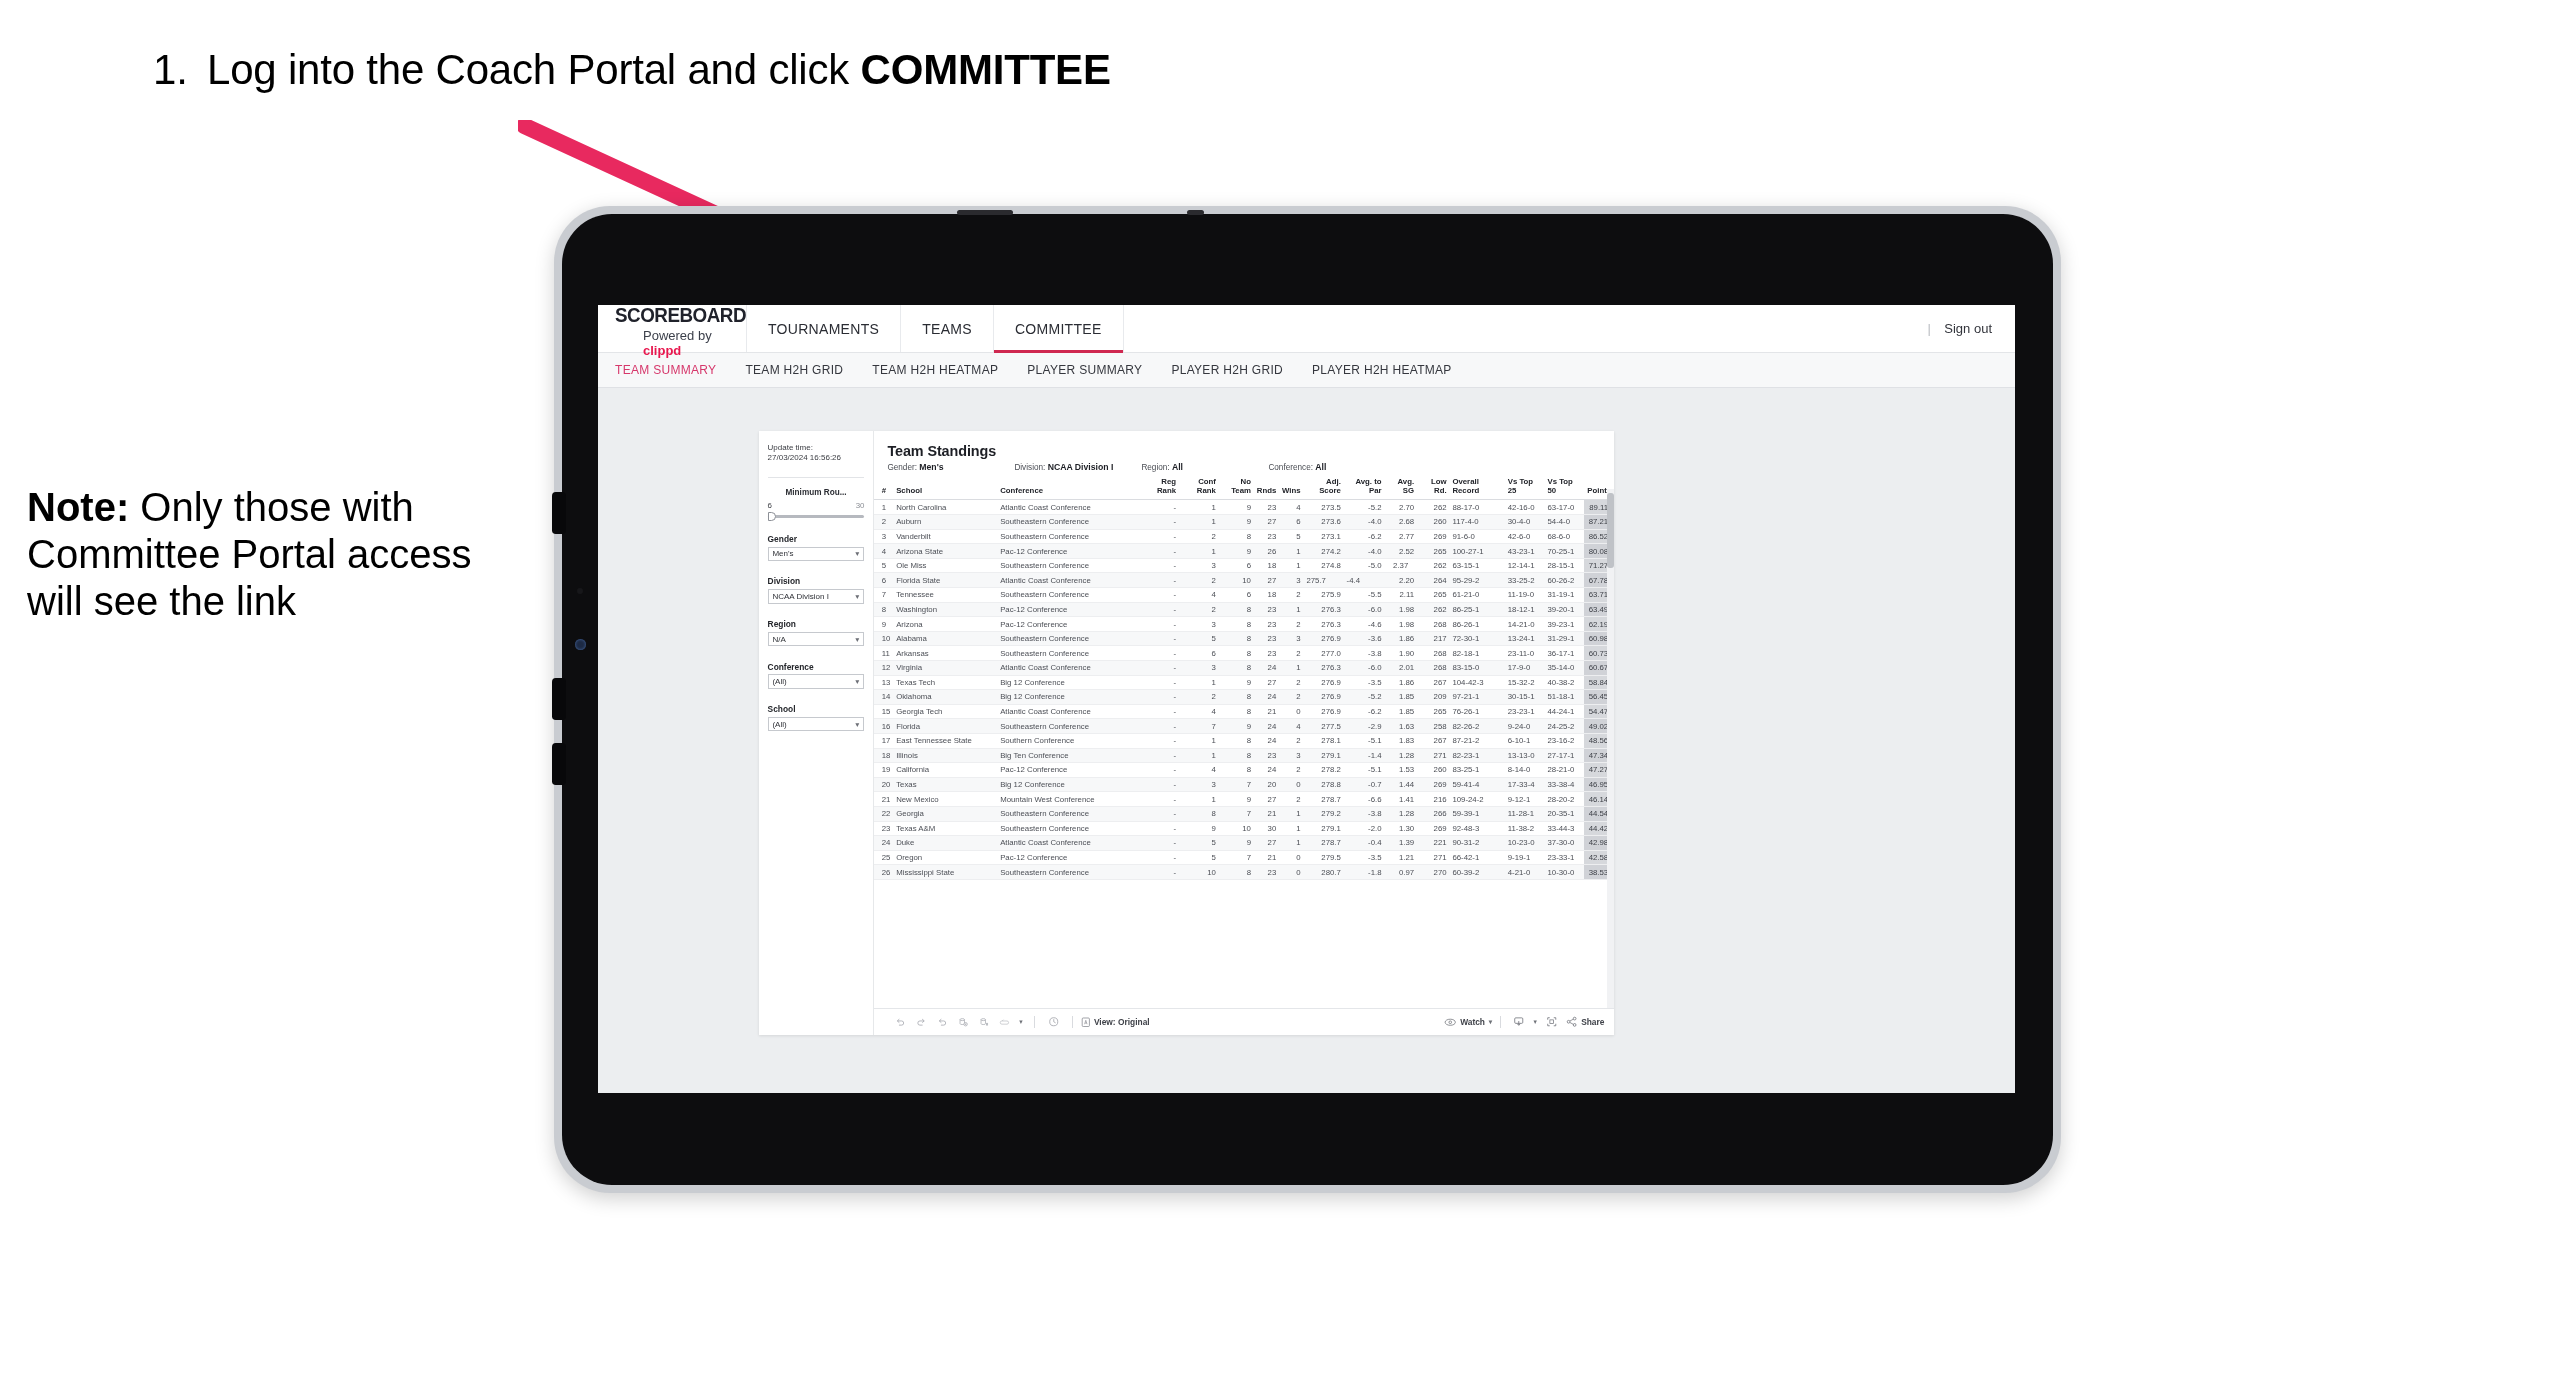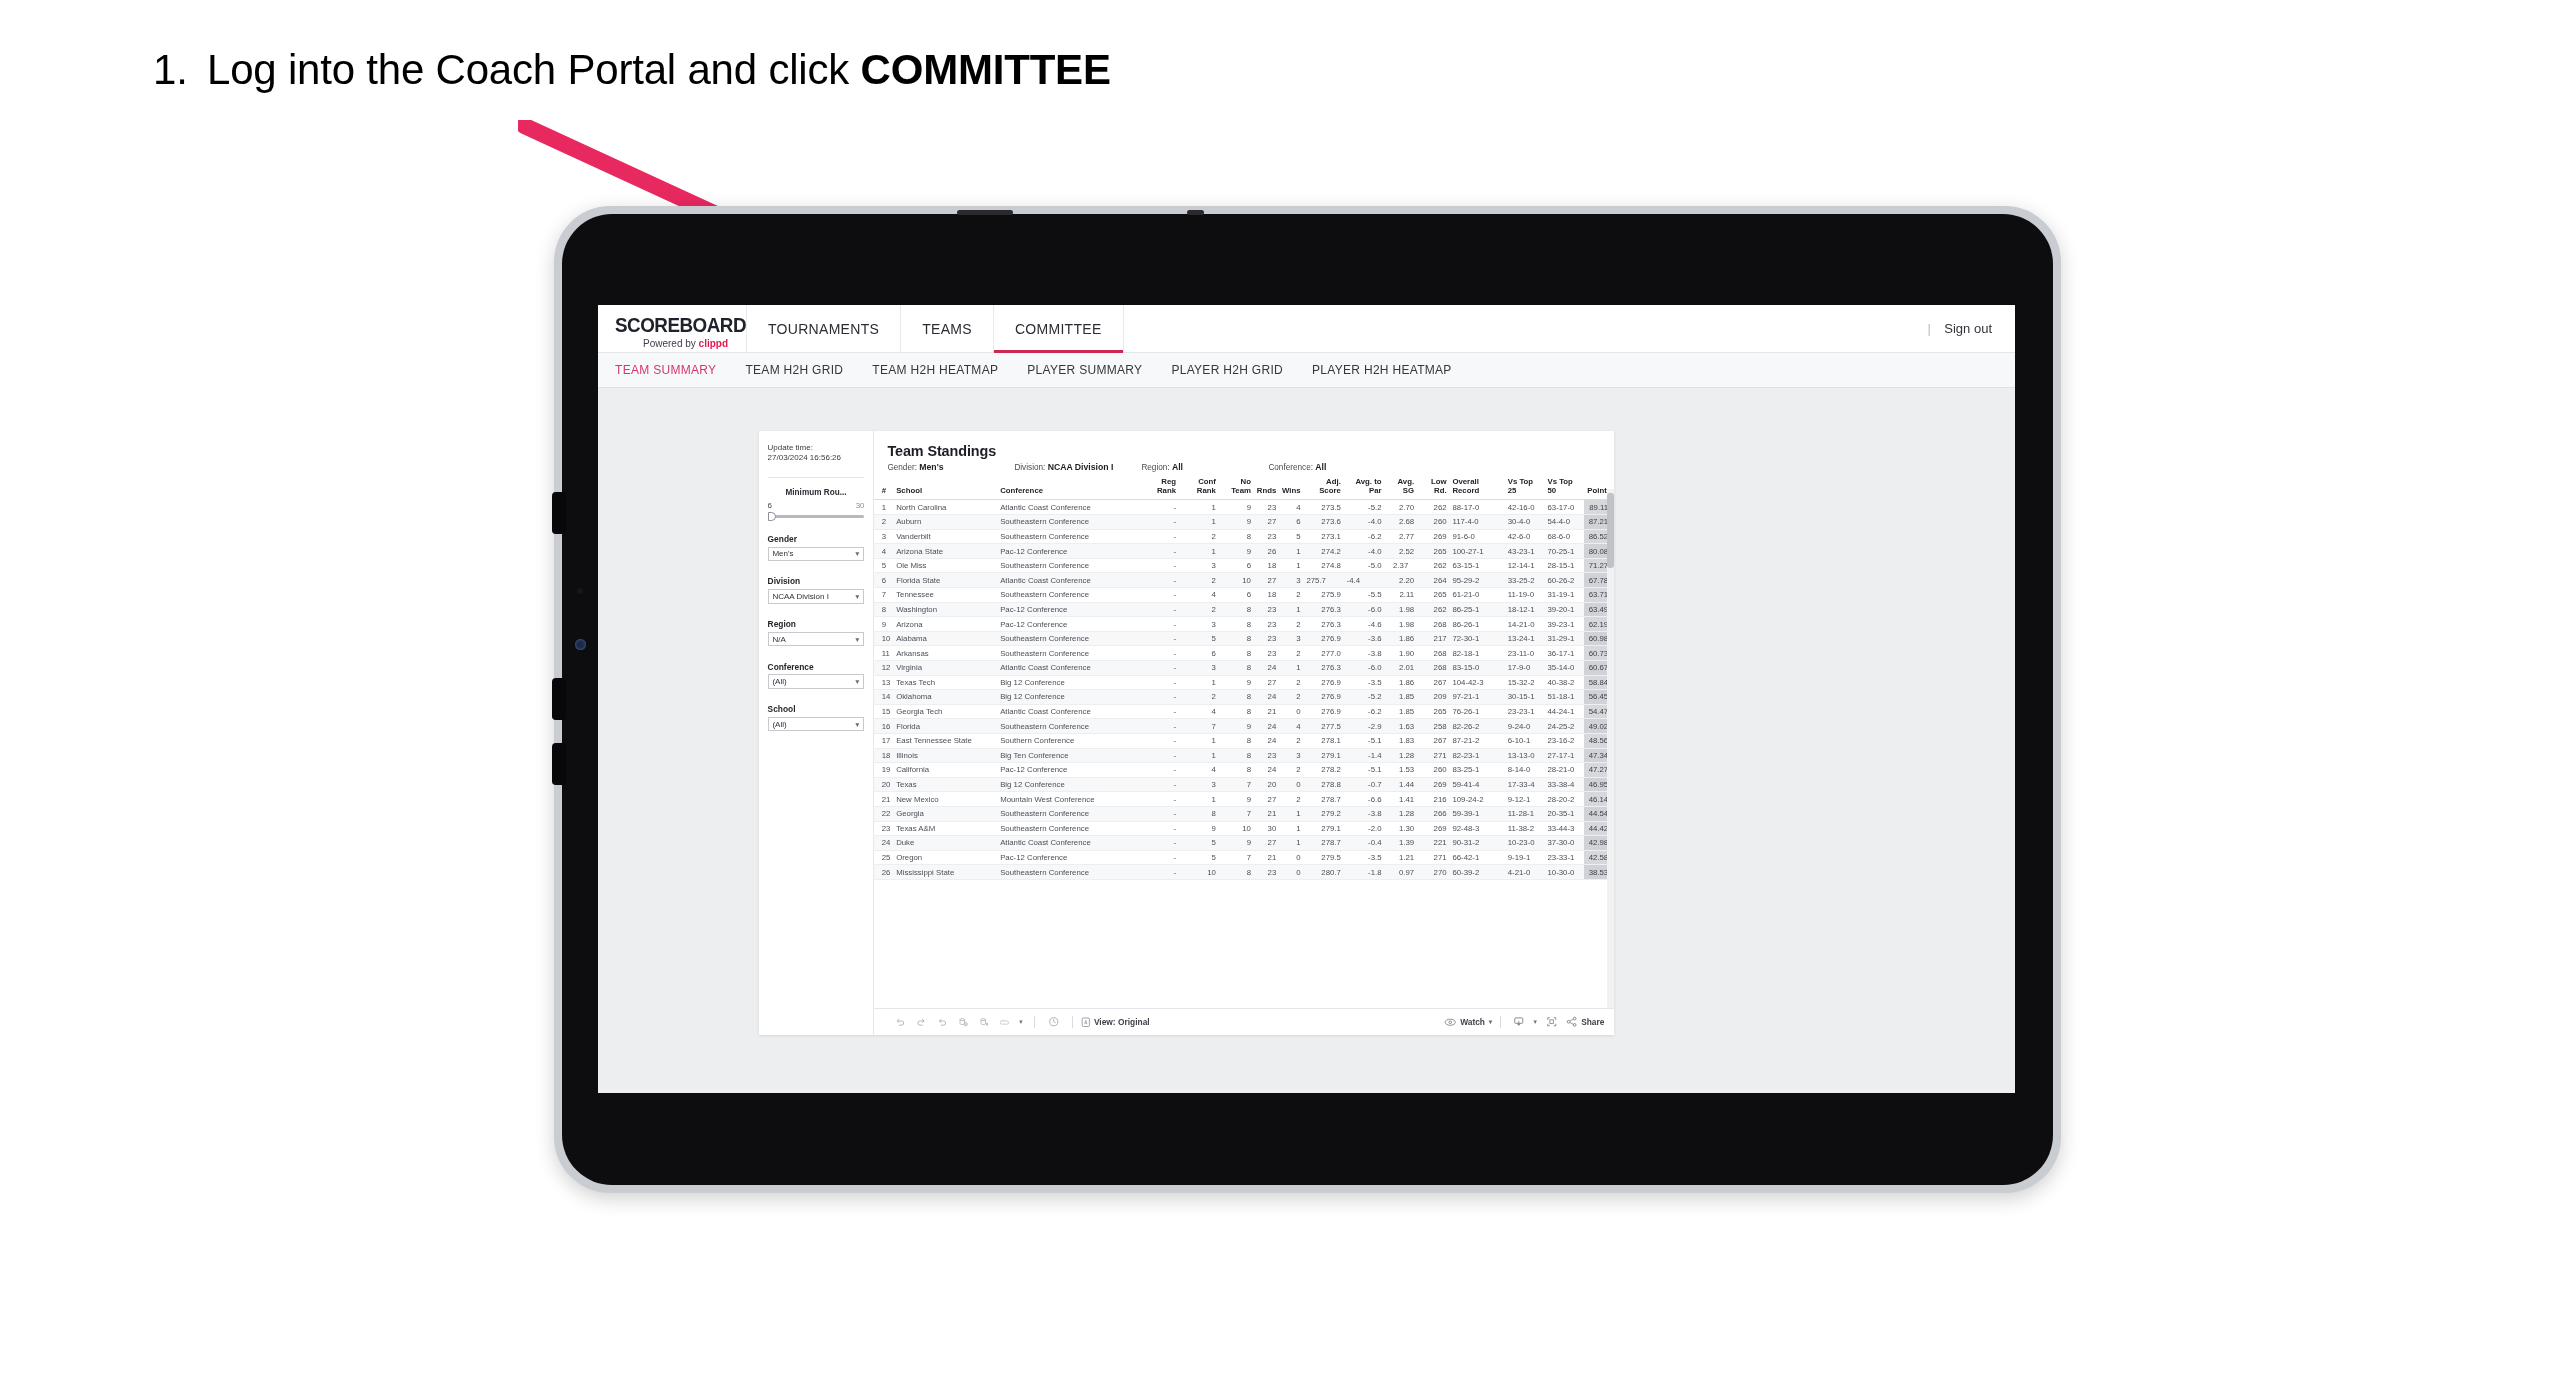--- a/index.html
+++ b/index.html
@@ -62,21 +62,21 @@
   }
   .brand {
     width: 149px; padding: 5.8px 0 0 17px; border-right: 1px solid #e8eaed;
     display: flex; flex-direction: column; justify-content: center;
   }
   .brand-name {
     font-family: "Liberation Sans Narrow", "Liberation Sans", sans-serif;
     font-size: 20px; font-weight: 700; letter-spacing: -0.5px;
     color: #20222b; transform: scaleX(0.94); transform-origin: left center;
   }
-  .brand-sub { font-size: 10px; color: #3b3f4a; margin-top: 1px; padding-left: 28px; }
+  .brand-sub { font-size: 13px; color: #3b3f4a; margin-top: 1px; padding-left: 28px; }
   .brand-sub .clippd { color: #e8174e; font-weight: 700; }
 
   .navitem {
     display: flex; align-items: center; padding: 0 21px;
     font-size: 14px; color: #2a2c33; letter-spacing: 0.3px;
     border-right: 1px solid #e8eaed; position: relative;
     font-family: "Liberation Sans Narrow","Liberation Sans",sans-serif;
   }
   .navitem.active::after {
     content:""; position: absolute; left: 0; right: 0; bottom: -1px;
@@ -184,20 +184,23 @@
 </style>
 </head>
 <body>
 
 <div id="stage">
 
   <div class="step-line">
     <span class="num">1.</span><span>Log into the Coach Portal and click </span><span class="bold">COMMITTEE</span>
   </div>
 
+  <div class="note-block">
+    <b>Note:</b><span> Only those with Committee Portal access will see the link</span>
+  </div>
 
   <svg class="arrow-svg" viewBox="0 0 560 280">
     <path d="M6 6 L452 212 L420 150 L470 236 L372 232 L432 206 Z" fill="#e8295f"></path>
     <path d="M6 6 L440 206" stroke="#e8295f" stroke-width="17" stroke-linecap="round" fill="none"></path>
     <path d="M392 158 L480 243 L352 238 Z" fill="#e8295f"></path>
   </svg>
 
   <div class="tablet">
     <div class="tablet-inner"></div>
     <div class="top-speaker" style="left:403px; top:3.8px; width:56px;"></div>

